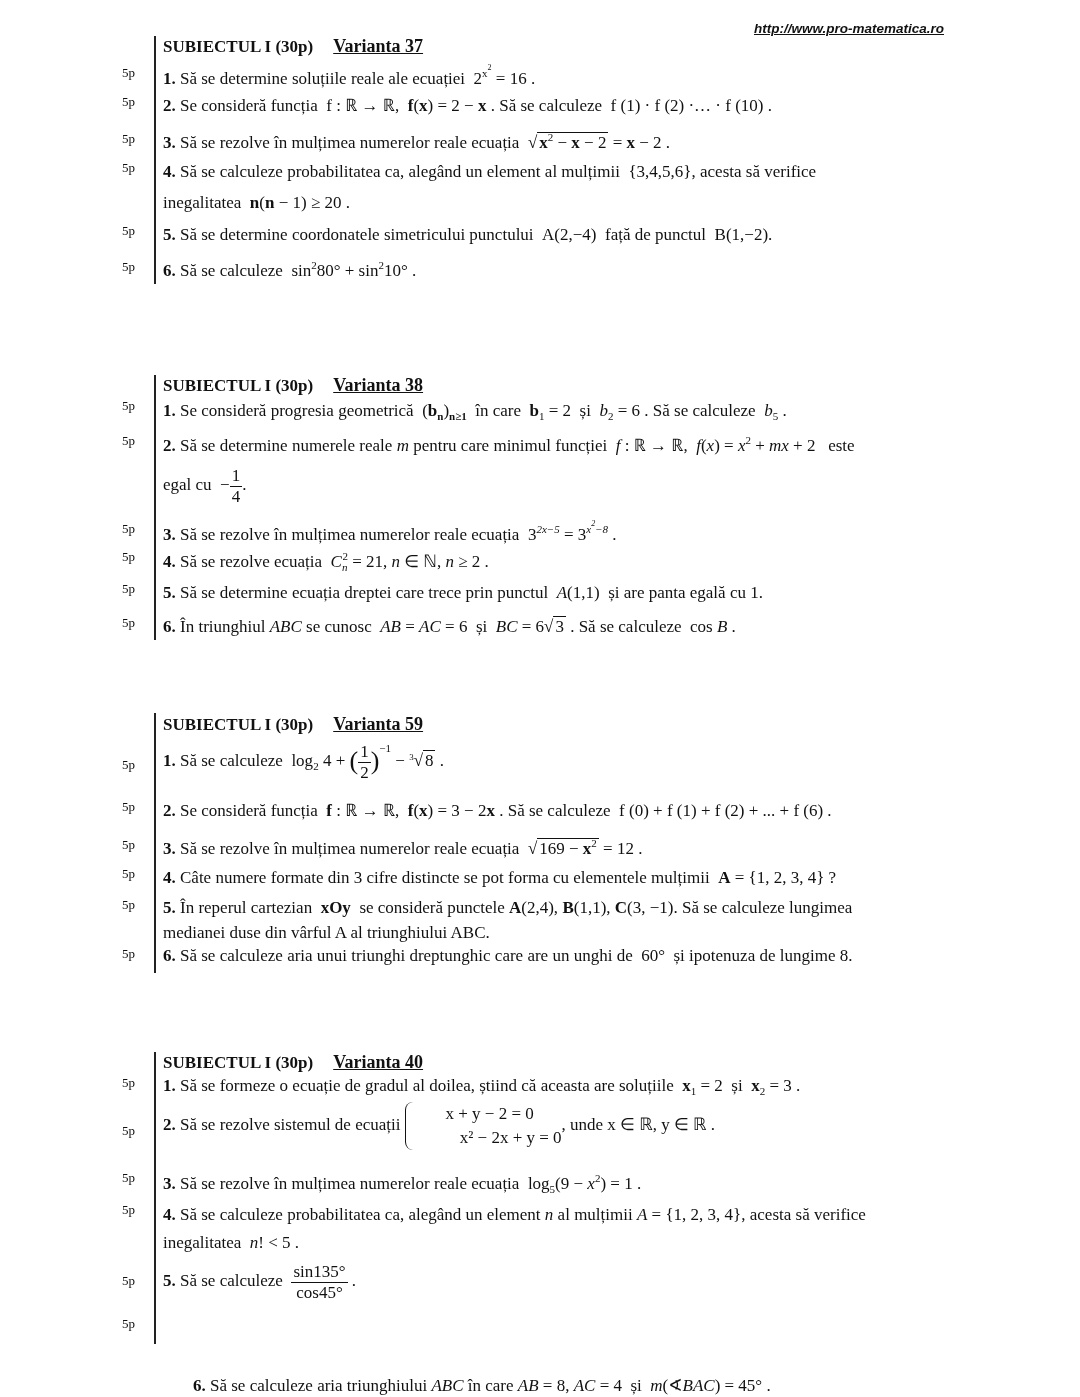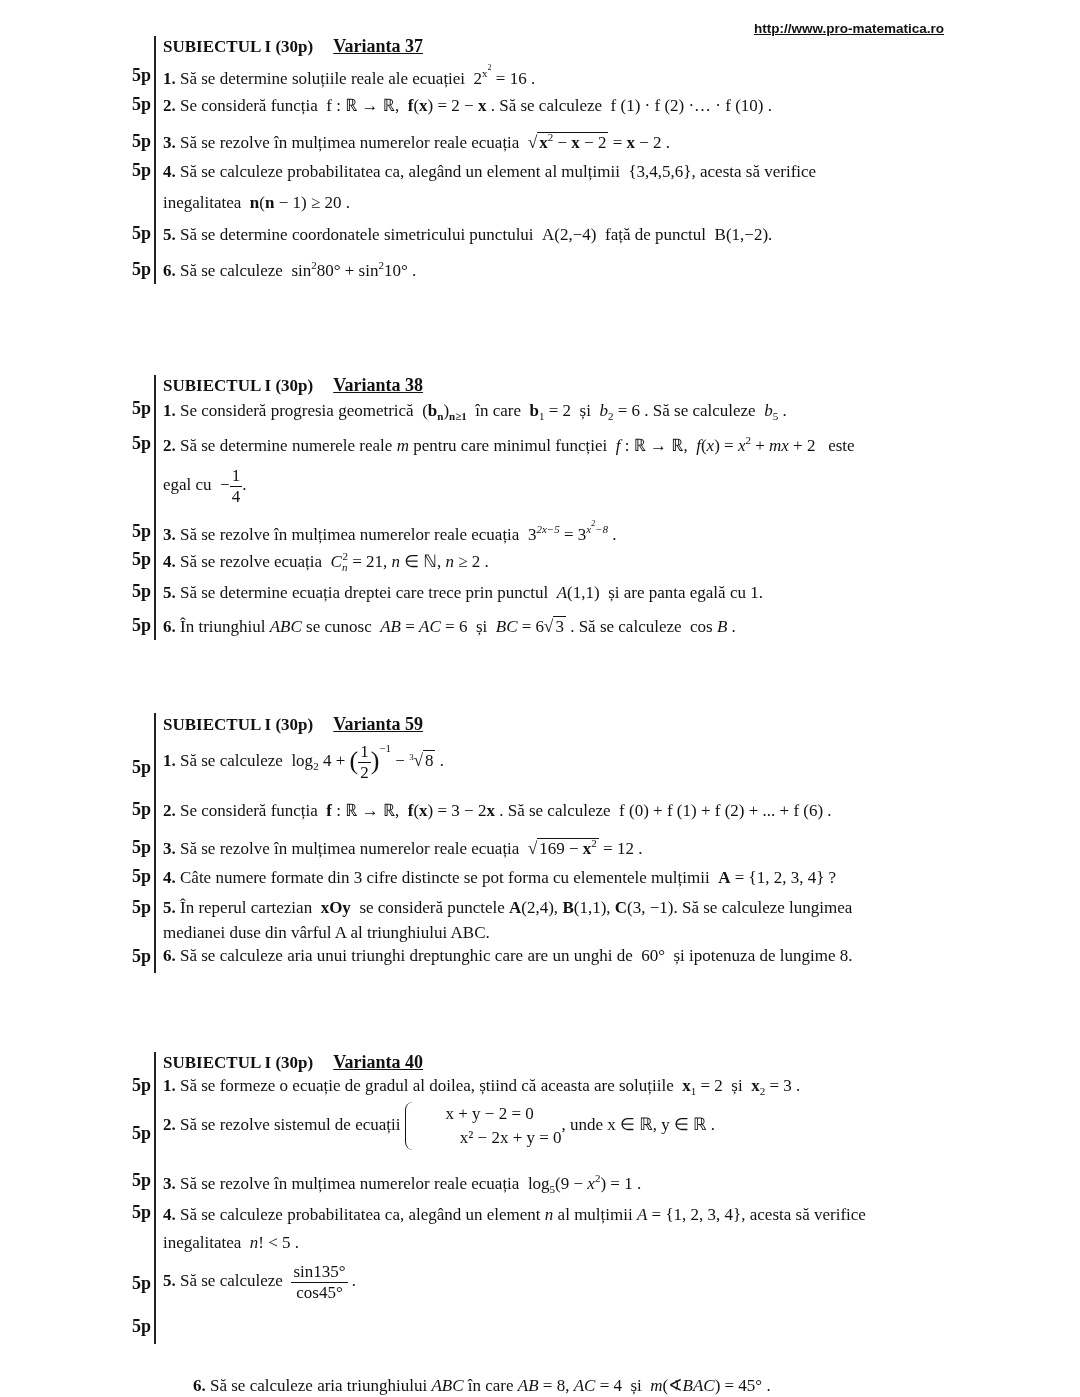--- a/index.html
+++ b/index.html
@@ -1,21 +1,21 @@
 <!DOCTYPE html>
 <html><head>
 <meta charset="utf-8">
 <style>
   html, body { margin: 0; padding: 0; background: #ffffff; }
   body { width: 1080px; height: 1397px; position: relative; overflow: hidden;
          font-family: "Liberation Serif", serif; color: #111; font-size: 17px; }
   .url { position: absolute; left: 754px; top: 21px; font-family: "Liberation Sans", sans-serif;
-         font-weight: bold; font-size: 13.5px; text-decoration: underline; color: #111; }
+         font-weight: bold; font-size: 13.5px; text-decoration: underline; color: #111; font-style: italic; }
   .section { position: absolute; left: 0; width: 1080px; }
-  .pts { position: absolute; left: 132px; font-weight: bold; font-size: 18px; }
+  .pts { position: absolute; left: 122px; font-weight: normal; font-size: 13px; }
   .bar { position: absolute; left: 154px; width: 1.5px; background: #222; }
   .txt { position: absolute; left: 163px; white-space: nowrap; line-height: 20px; }
   .num { font-weight: bold; }
   .hdr { font-weight: bold; }
   .var { font-weight: bold; text-decoration: underline; margin-left: 20px; font-size: 18px; }
   .b { font-weight: bold; }
   .i { font-style: italic; }
   sup { font-size: 11px; vertical-align: 7px; line-height: 0; }
   sub { font-size: 11px; vertical-align: -4px; line-height: 0; }
   .sqrt { border-top: 1.2px solid #111; padding: 0 2px; }

